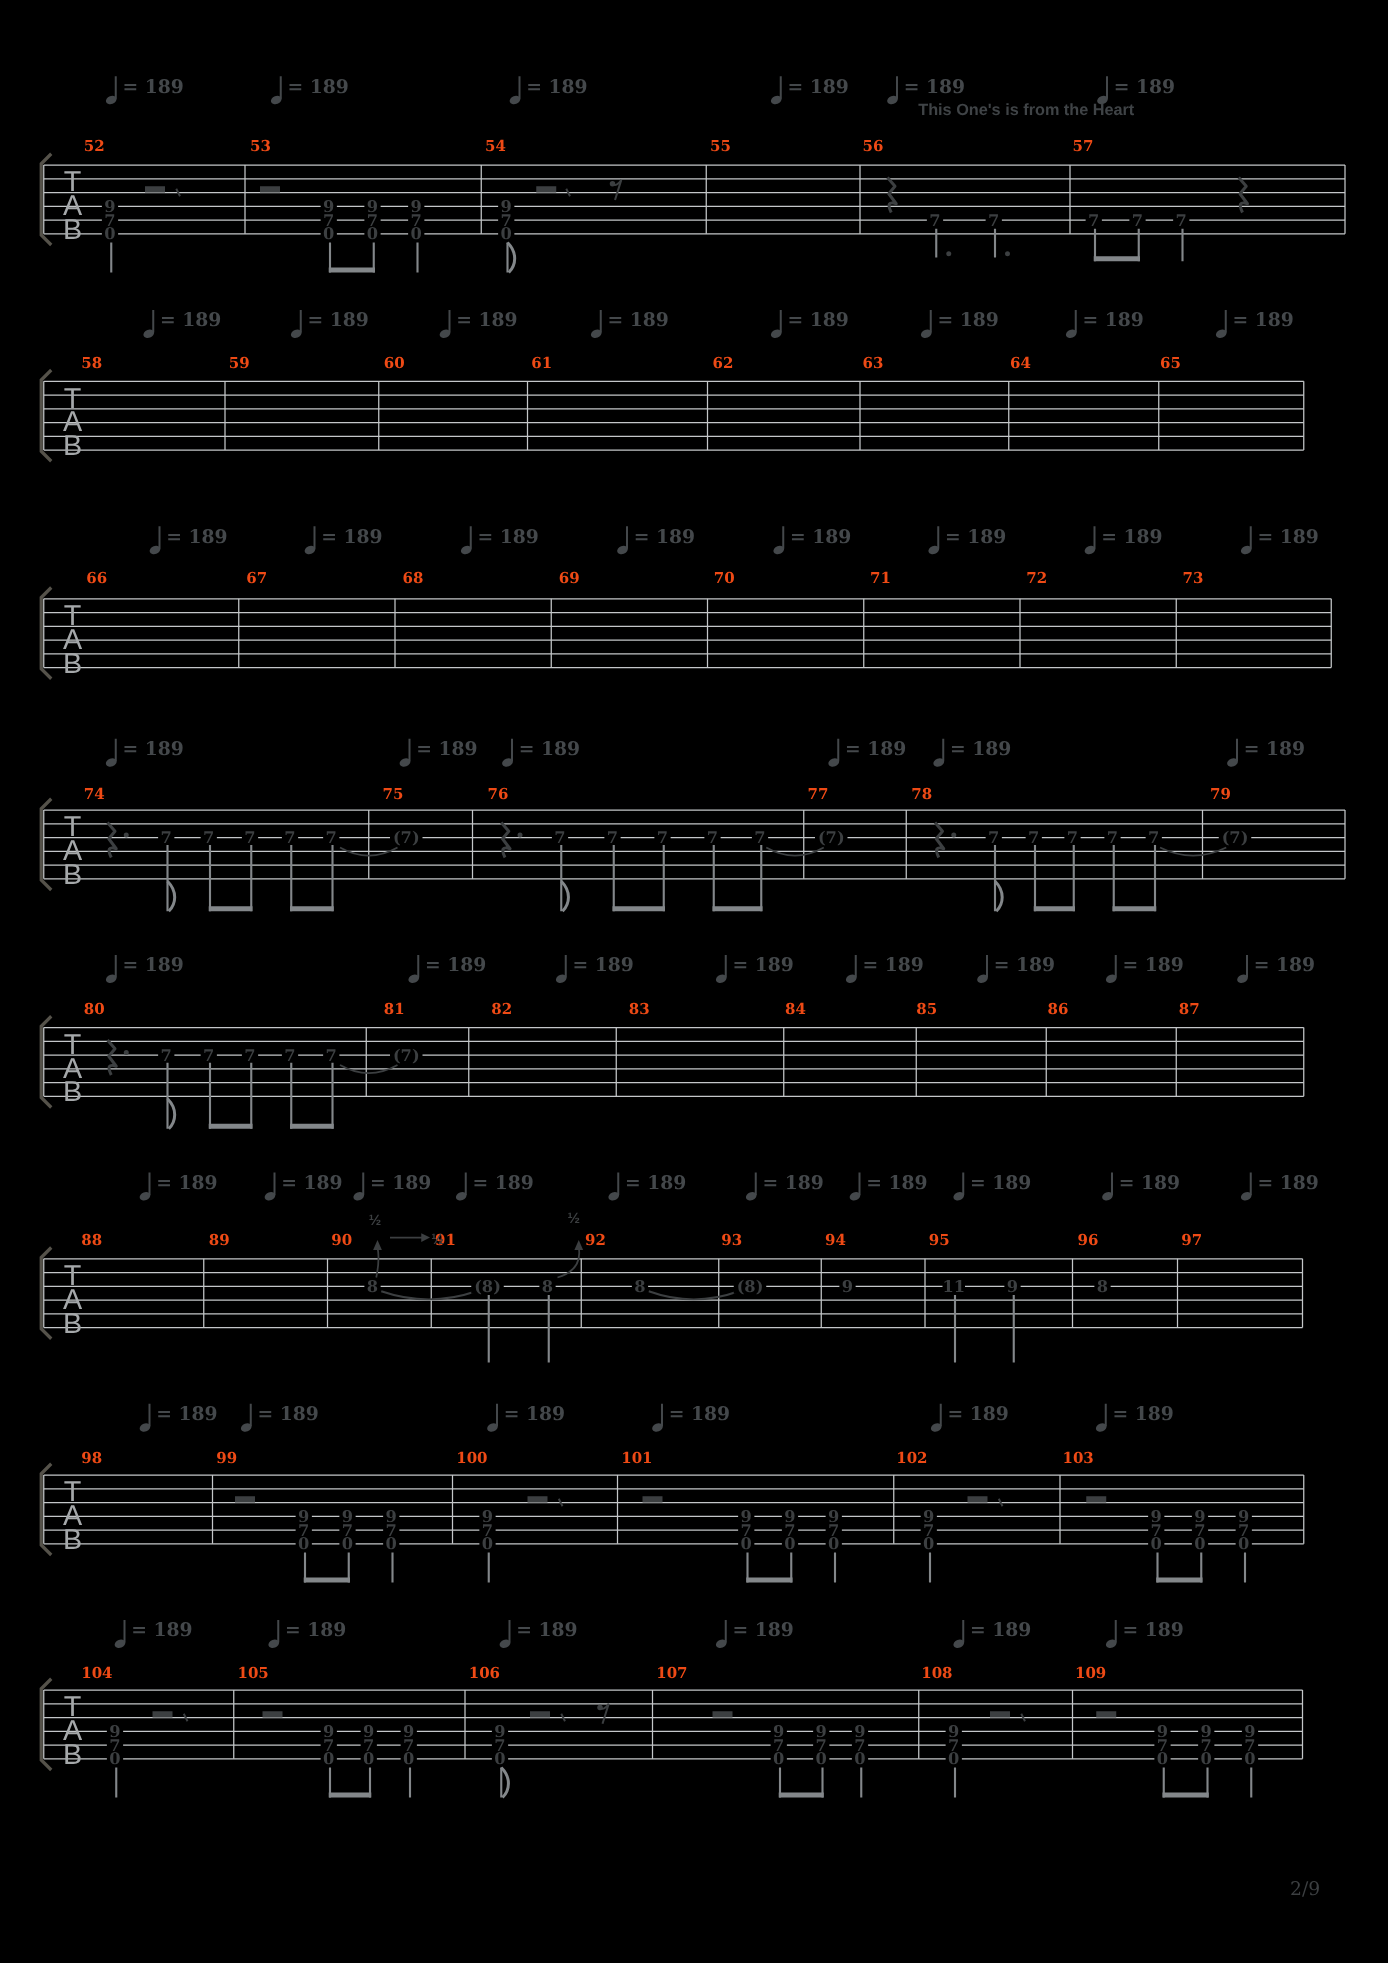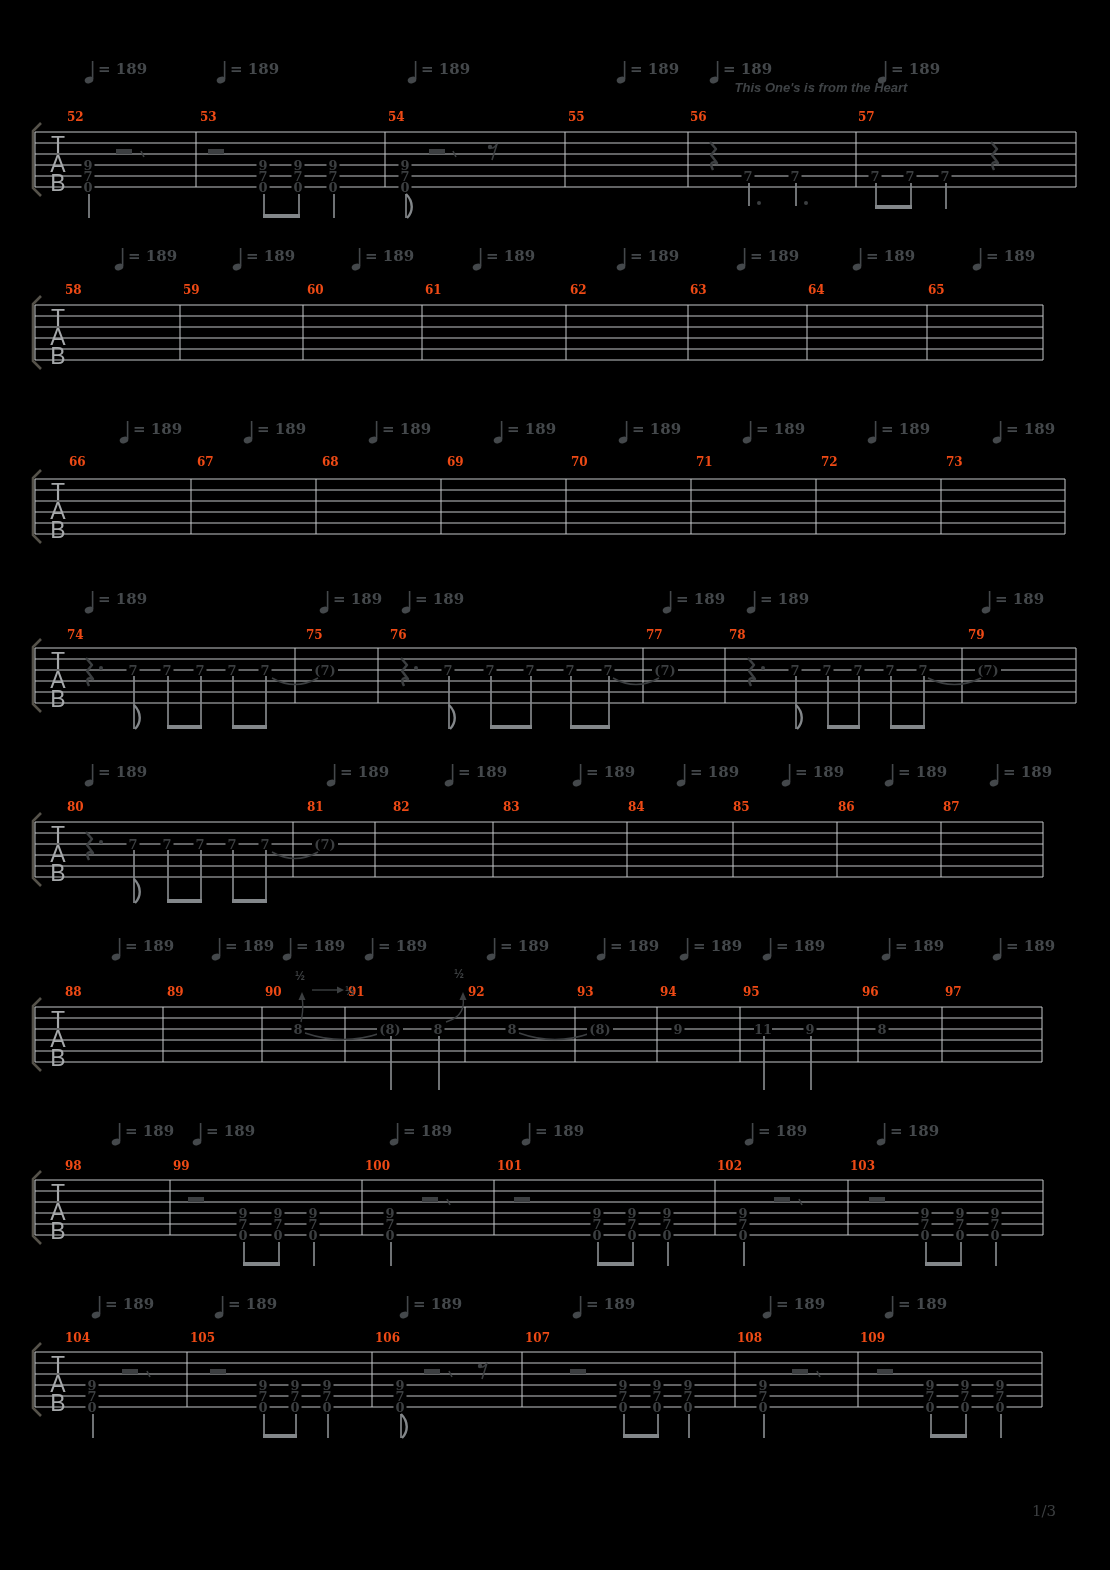--- a/index.html
+++ b/index.html
@@ -9,21 +9,20 @@
     position:relative;
     font-family:"Liberation Sans", sans-serif;
     overflow:hidden;
   }
   #score{position:absolute;left:0;top:0;}
   .overlay{position:absolute;white-space:nowrap;}
   #song-title{
     font-family:"Liberation Sans", sans-serif;
     font-weight:bold;font-size:13px;
     transform:translateX(-50%);
-    font-style:italic;
   }
   #page-number{
     font-family:"DejaVu Serif", serif;
     font-size:15px;
   }
 </style>
 </head>
 <body>
 
 <svg id="score" width="1110" height="1570">
@@ -920,13 +919,13 @@
       <rect x="993.5" y="1379" width="13" height="12" fill="#000000"></rect>
       <text x="1000" y="1389.5" text-anchor="middle" fill="#3c3f41" font-size="13" font-weight="bold" font-family="&quot;DejaVu Serif&quot;, serif">9</text>
       <rect x="993.5" y="1390" width="13" height="12" fill="#000000"></rect>
       <text x="1000" y="1400.5" text-anchor="middle" fill="#3c3f41" font-size="13" font-weight="bold" font-family="&quot;DejaVu Serif&quot;, serif">7</text>
       <rect x="993.5" y="1401" width="13" height="12" fill="#000000"></rect>
       <text x="1000" y="1411.5" text-anchor="middle" fill="#3c3f41" font-size="13" font-weight="bold" font-family="&quot;DejaVu Serif&quot;, serif">0</text>
     </g>
   </svg>
 
 <div id="song-title" class="overlay" style="left: 821px; top: 80px; color: rgb(63, 67, 70);">This One's is from the Heart</div>
-<div id="page-number" class="overlay" style="left: 1032px; top: 1502px; color: rgb(60, 63, 65);">1/3</div>
+<div id="page-number" class="overlay" style="left: 1032px; top: 1502px; color: rgb(60, 63, 65);">2/9</div>
 
 </body></html>

